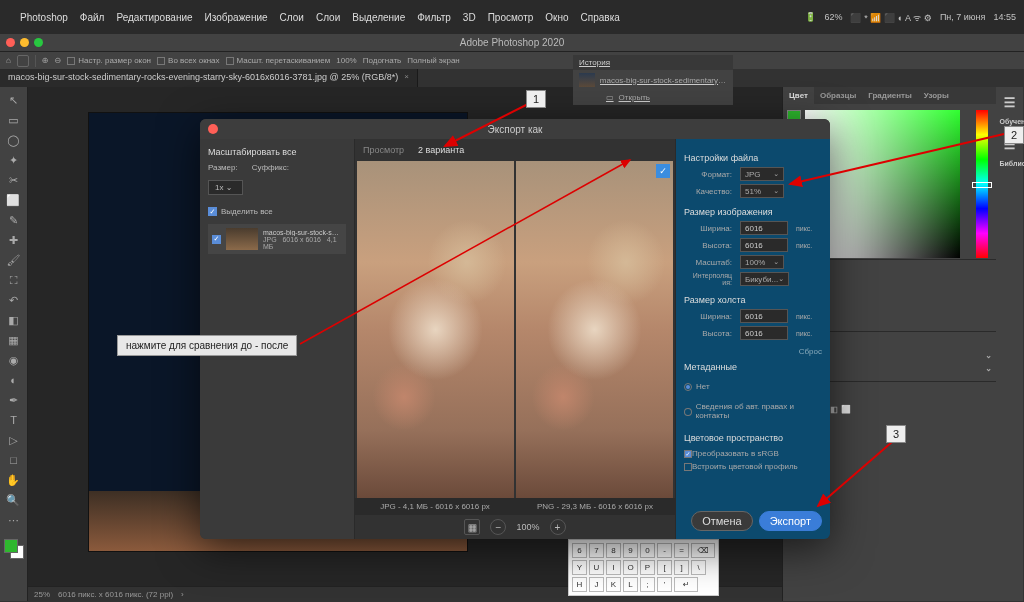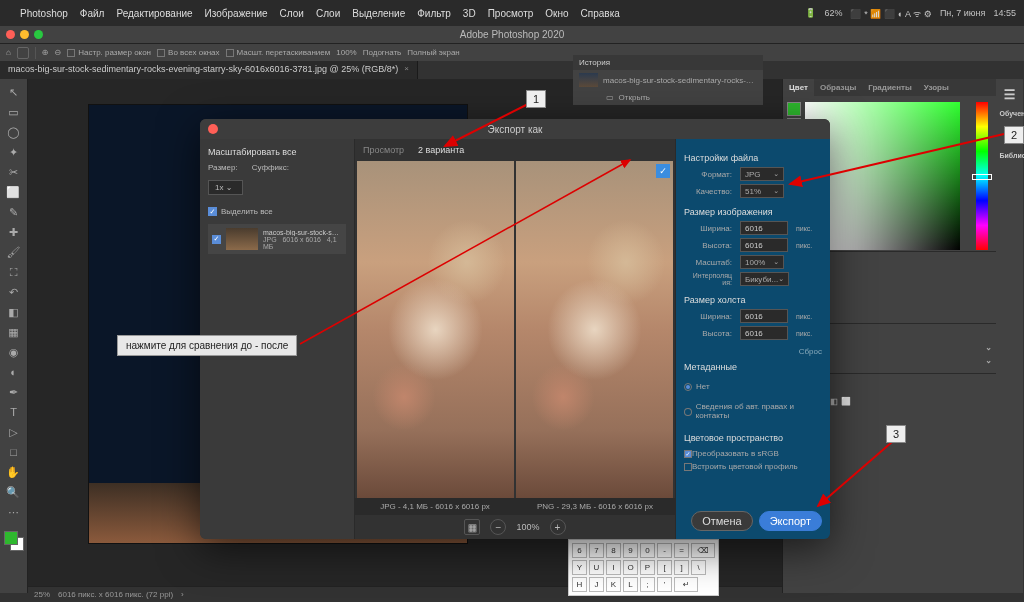--- a/index.html
+++ b/index.html
@@ -1,19 +1,19 @@
 <!DOCTYPE html>
 <html><head>
 <meta charset="utf-8">
 <style>
 * { box-sizing: border-box; margin: 0; padding: 0; font-family: -apple-system, BlinkMacSystemFont, "Segoe UI", Arial, sans-serif; }
 body { background: #323232; color: #ccc; width: 1024px; height: 602px; overflow: hidden; position: relative; }
 
 
-.mac-menubar { background: #2a2a2a; height: 26px; display: flex; align-items: center; padding: 0 8px; font-size: 10px; color: #ddd; justify-content: space-between; }
+.mac-menubar { background: #2a2a2a; height: 34px; display: flex; align-items: center; padding: 0 8px; font-size: 10px; color: #ddd; justify-content: space-between; }
 .mac-menubar .left-items { display: flex; gap: 12px; }
 .mac-menubar .left-items span:first-child { font-weight: bold; }
 .mac-menubar .right-items { display: flex; gap: 8px; align-items: center; font-size: 9px; }
 .mac-menubar .right-items span { opacity: 0.85; }
 
 
 .app-titlebar { background: #424242; height: 17px; display: flex; align-items: center; justify-content: center; font-size: 10px; color: #bbb; position: relative; }
 .app-titlebar .traffic { position: absolute; left: 6px; display: flex; gap: 5px; }
 .app-titlebar .traffic span { width: 9px; height: 9px; border-radius: 50%; display: inline-block; background: #555; }
 .app-titlebar .traffic span:nth-child(1){ background:#ff5f57;} .app-titlebar .traffic span:nth-child(2){ background:#febc2e;} .app-titlebar .traffic span:nth-child(3){ background:#28c840;}
@@ -107,21 +107,21 @@
 .export-dialog .right-panel .radio-row .rad { width: 8px; height: 8px; border-radius: 50%; border: 1px solid #777;}
 .export-dialog .right-panel .radio-row .rad.on::after { content: ""; display: block; width: 4px; height: 4px; background: #5a8dd8; border-radius: 50%; margin: 1px;}
 .export-dialog .right-panel .chk-row2 { display: flex; align-items: flex-end; margin: 2px 0;}
 .export-dialog .right-panel .chk-row2 .cb { width: 8px; height: 8px; border: 1px solid #777;}
 .export-dialog .right-panel .chk-row2 .cb.on { background: #5a8dd8; color: #fff; font-size: 6px; text-align: center; line-height: 7px;}
 .export-dialog .right-panel .btns { margin-top: auto; display: flex; gap: 6px; justify-content: flex-end; padding-top: 8px;}
 .export-dialog .right-panel .btns button { font-size: 11px; padding: 3px 10px; border-radius: 10px; border: 1px solid #666; background: #3a3a3a; color: #ddd; cursor: pointer;}
 .export-dialog .right-panel .btns button.primary { background: #3a7dd8; border-color: #3a7dd8; color: #fff;}
 
 
-.history-panel { position: absolute; top: 55px; left: 573px; width: 190px; background: #424242; z-index: 50; font-size: 8px;}
+.history-panel { position: absolute; top: 55px; left: 573px; width: 160px; background: #424242; z-index: 50; font-size: 8px; text-decoration: underline;}
 .history-panel .hdr { padding: 3px 6px; color: #ccc; background: #383838;}
 .history-panel .row { display: flex; align-items: center; gap: 5px; padding: 3px 6px; color: #aaa;}
 .history-panel .row .thumb { width: 22px; height: 14px; background: linear-gradient(#2b3a4e, #5b4a3a);}
 
 
 .status-bar { position: absolute; bottom: 0; left: 28px; right: 242px; height: 16px; background: #323232; border-top: 1px solid #222; font-size: 8px; color: #999; display: flex; align-items: center; padding: 0 6px; gap: 8px;}
 
 
 .callout { position: absolute; background: #eee; color: #222; font-size: 11px; padding: 2px 6px; border: 1px solid #888; z-index: 300;}
 .arrow { position: absolute; z-index: 250; pointer-events: none;}

